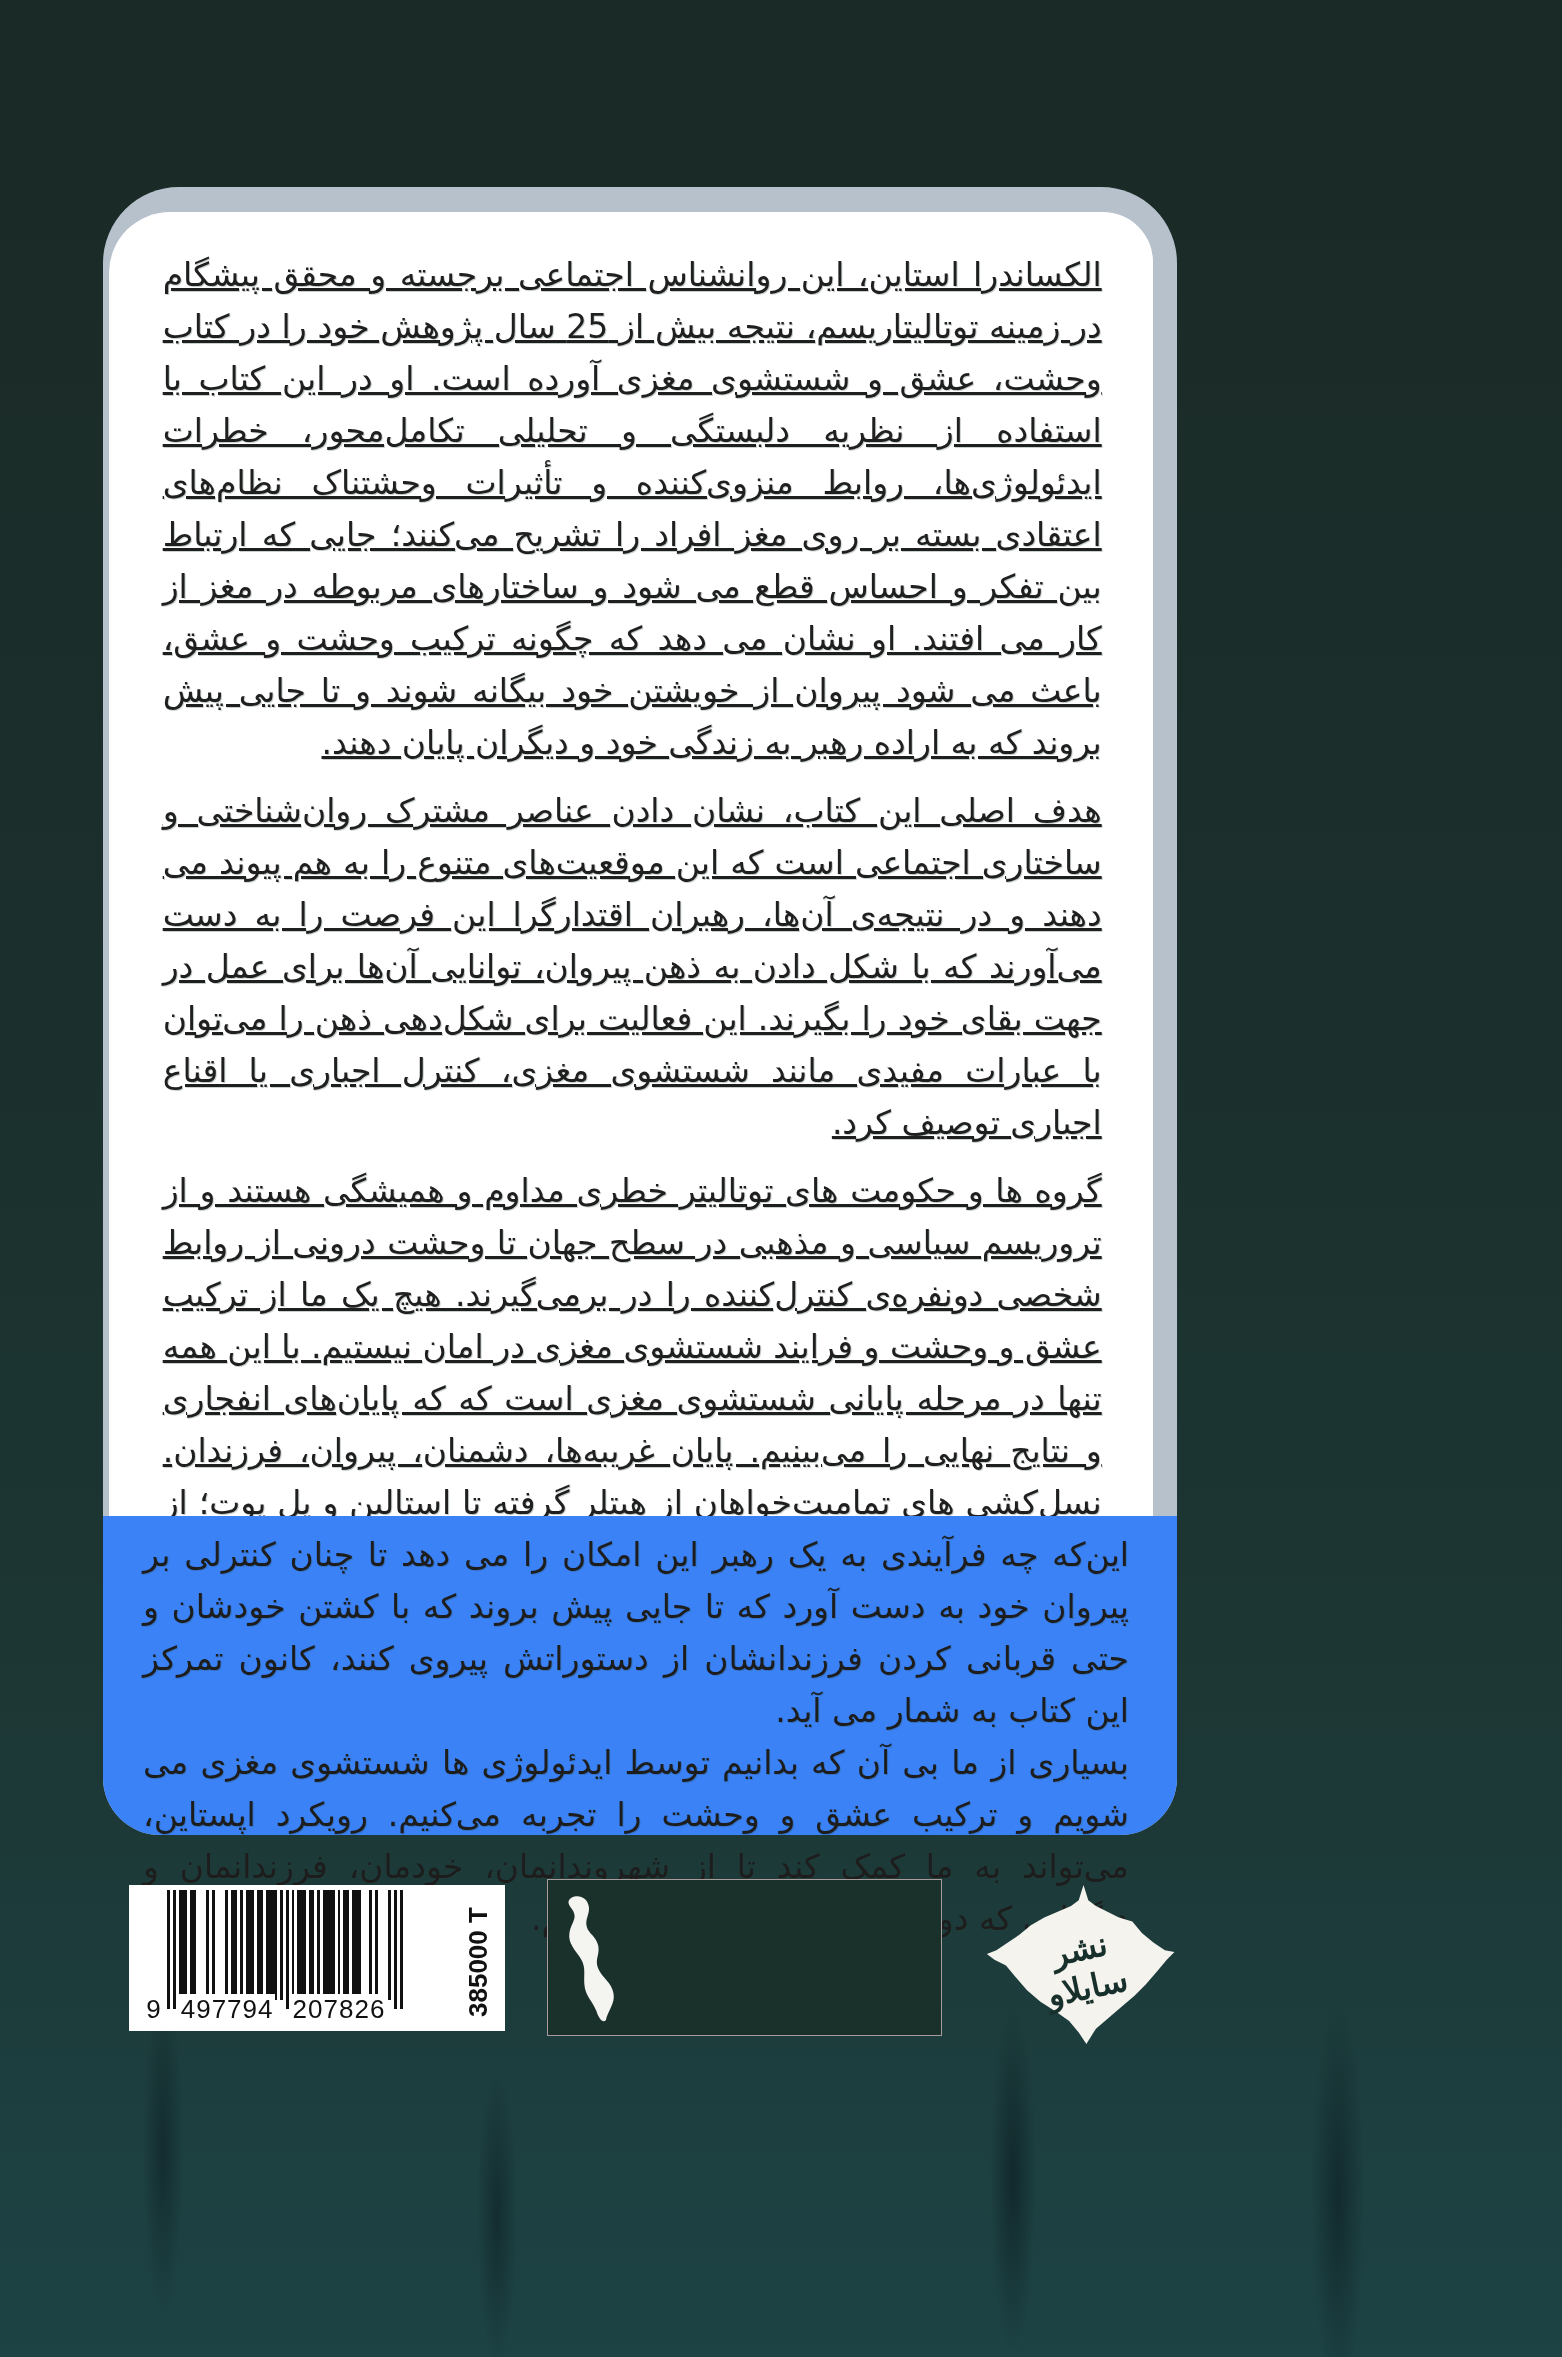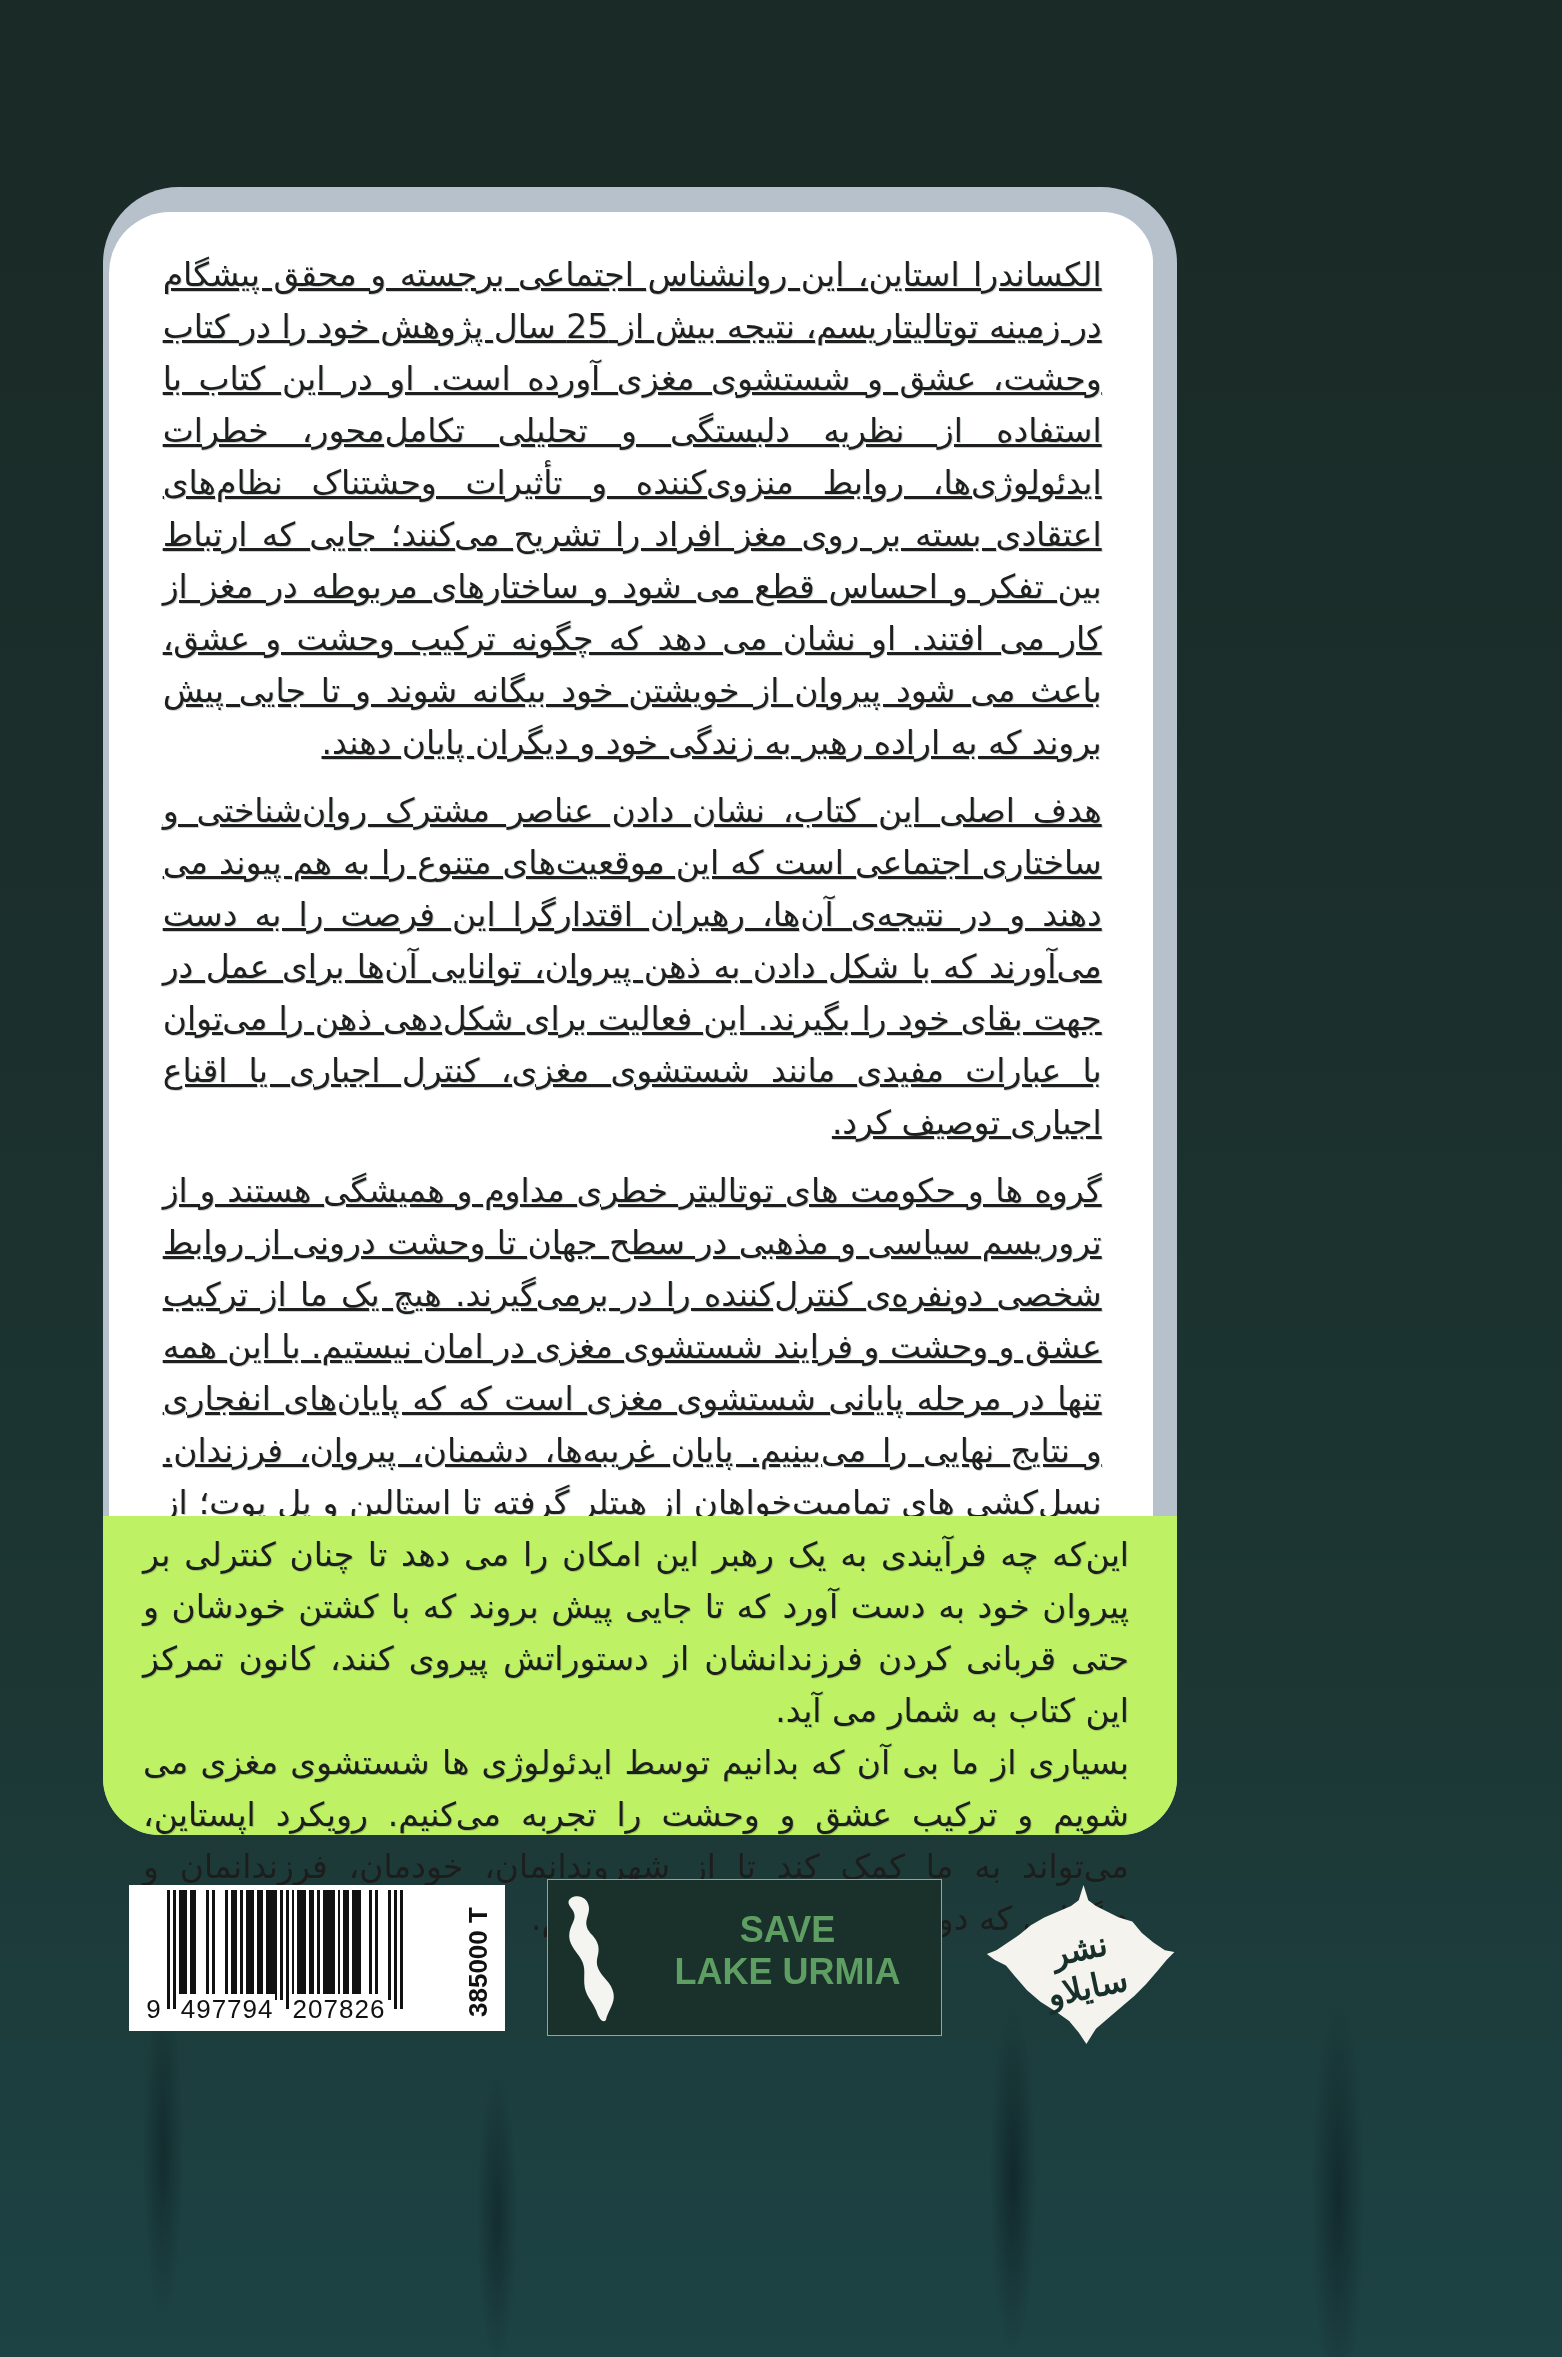--- a/index.html
+++ b/index.html
@@ -22,21 +22,21 @@
       background: #b6c1cb;
       border-radius: 76px 76px 57px 57px;
     }
     .panel-white {
       position: absolute; left: 5.7px; top: 25px; width: 1044px; height: 1304px;
       background: #ffffff;
       border-radius: 61px 50px 0 0;
     }
     .panel-gray {
       position: absolute; left: 0; top: 1329px; width: 1074px; height: 319px;
-      background: #bef264;
+      background: #3b82f6;
       border-radius: 0 0 57px 57px;
     }
     .text-block {
       direction: rtl; text-align: justify; text-align-last: right;
       font-family: "DejaVu Sans", sans-serif;
       color: #1f1f1f;
       font-size: 33px; line-height: 52px;
       text-shadow: 1px 1px 0 rgba(40,70,60,0.25);
     }
     .white-text { position: absolute; left: 38px; top: 21px; width: 971px; }
@@ -138,24 +138,20 @@
     <span>497794</span>
     <span>207826</span>
   </div>
   <div class="price">385000 T</div>
 </div>
 
 <div class="urmia-box">
   <svg class="urmia-map" viewBox="0 0 70 140">
     <path d="M14 6 C22 2 30 6 32 14 C34 22 28 28 30 36 C32 44 40 46 42 56 C44 66 38 70 42 80 C46 90 56 94 58 106 C60 116 52 124 50 134 C46 138 42 130 40 124 C36 114 30 110 28 100 C26 88 30 80 24 70 C18 60 10 54 12 42 C14 32 20 28 16 20 C12 14 8 10 14 6 Z" fill="#f4f4f0"></path>
   </svg>
-  <div class="urmia-text">
-    <div>SAVE</div>
-    <div>LAKE URMIA</div>
-  </div>
 </div>
 
 <div class="publisher-logo">
   <svg width="201" height="163" viewBox="0 0 210 170" style="position:absolute;left:0;top:0">
     <path d="M105 2 L110 18 L118 24 L130 30 L142 36 L156 40 L166 52 L178 62 L190 70 L200 72 L192 80 L182 92 L170 106 L158 118 L146 128 L132 140 L118 152 L108 168 L100 156 L90 144 L76 134 L60 124 L46 112 L34 98 L24 86 L12 80 L4 74 L14 70 L26 62 L38 54 L50 44 L64 36 L78 30 L92 24 L100 18 Z" fill="#f5f3ee"></path>
   </svg>
   <div class="publisher-name">نشر سایلاو</div>
 </div>
 
 

